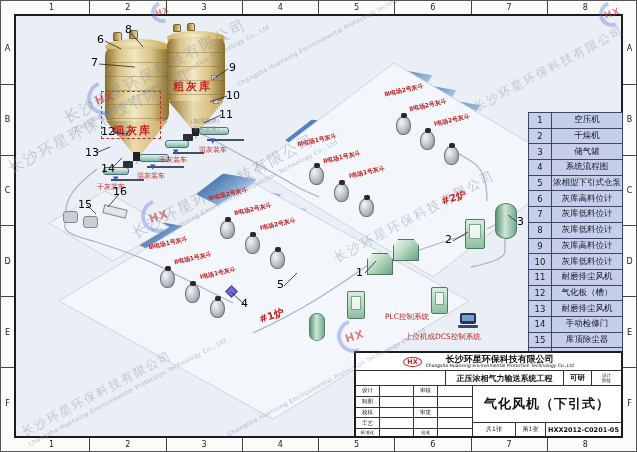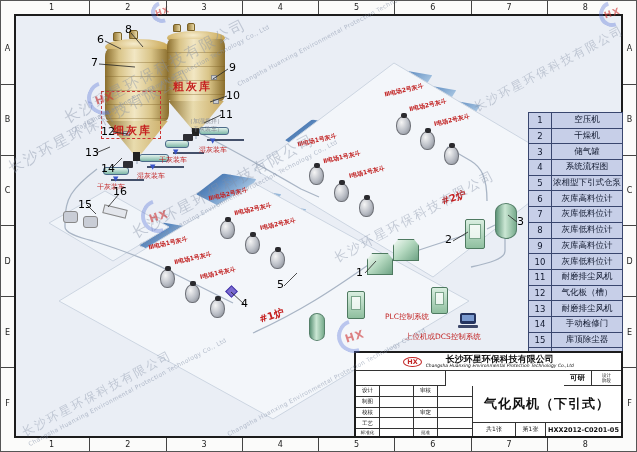--- a/index.html
+++ b/index.html
@@ -251,20 +251,21 @@
 
   <div class="tb">
     <div class="cell tb-company" style="left:0;top:0;width:265px;height:18px;border-bottom-width:1px;">
       <span class="hxoval">HX</span>
       <span style="display:flex;flex-direction:column;align-items:center;line-height:1;">
         <b style="font-size:9px;">长沙环星环保科技有限公司</b>
         <i style="font-size:4.5px;">Changsha Huanxing Environmental Protection Technology Co.,Ltd</i>
       </span>
     </div>
     <div class="cell" style="left:0;top:18px;width:90px;height:15px;border-bottom-width:1px;border-right-width:1px;"></div>
+    <div class="cell" style="left:90px;top:18px;width:118px;height:15px;border-bottom-width:1px;border-right-width:1px;font-size:8px;font-weight:bold;">正压浓相气力输送系统工程</div>
     <div class="cell" style="left:208px;top:18px;width:28px;height:15px;border-bottom-width:1px;border-right-width:1px;font-size:7.5px;font-weight:bold;">可研</div>
     <div class="cell" style="left:236px;top:18px;width:29px;height:15px;border-bottom-width:1px;flex-direction:column;font-size:4.5px;line-height:1.2;">
       <span>设计</span>
       <span>阶段</span>
     </div>
 
     <div class="cell" style="left:0;top:33px;width:24px;height:10.8px;border-bottom-width:1px;border-right-width:1px;font-size:5.5px;">设计</div>
     <div class="cell" style="left:24px;top:33px;width:34px;height:10.8px;border-bottom-width:1px;border-right-width:1px;"></div>
     <div class="cell" style="left:58px;top:33px;width:24px;height:10.8px;border-bottom-width:1px;border-right-width:1px;font-size:5.5px;">审核</div>
     <div class="cell" style="left:82px;top:33px;width:35px;height:10.8px;border-bottom-width:1px;border-right-width:1px;"></div>

